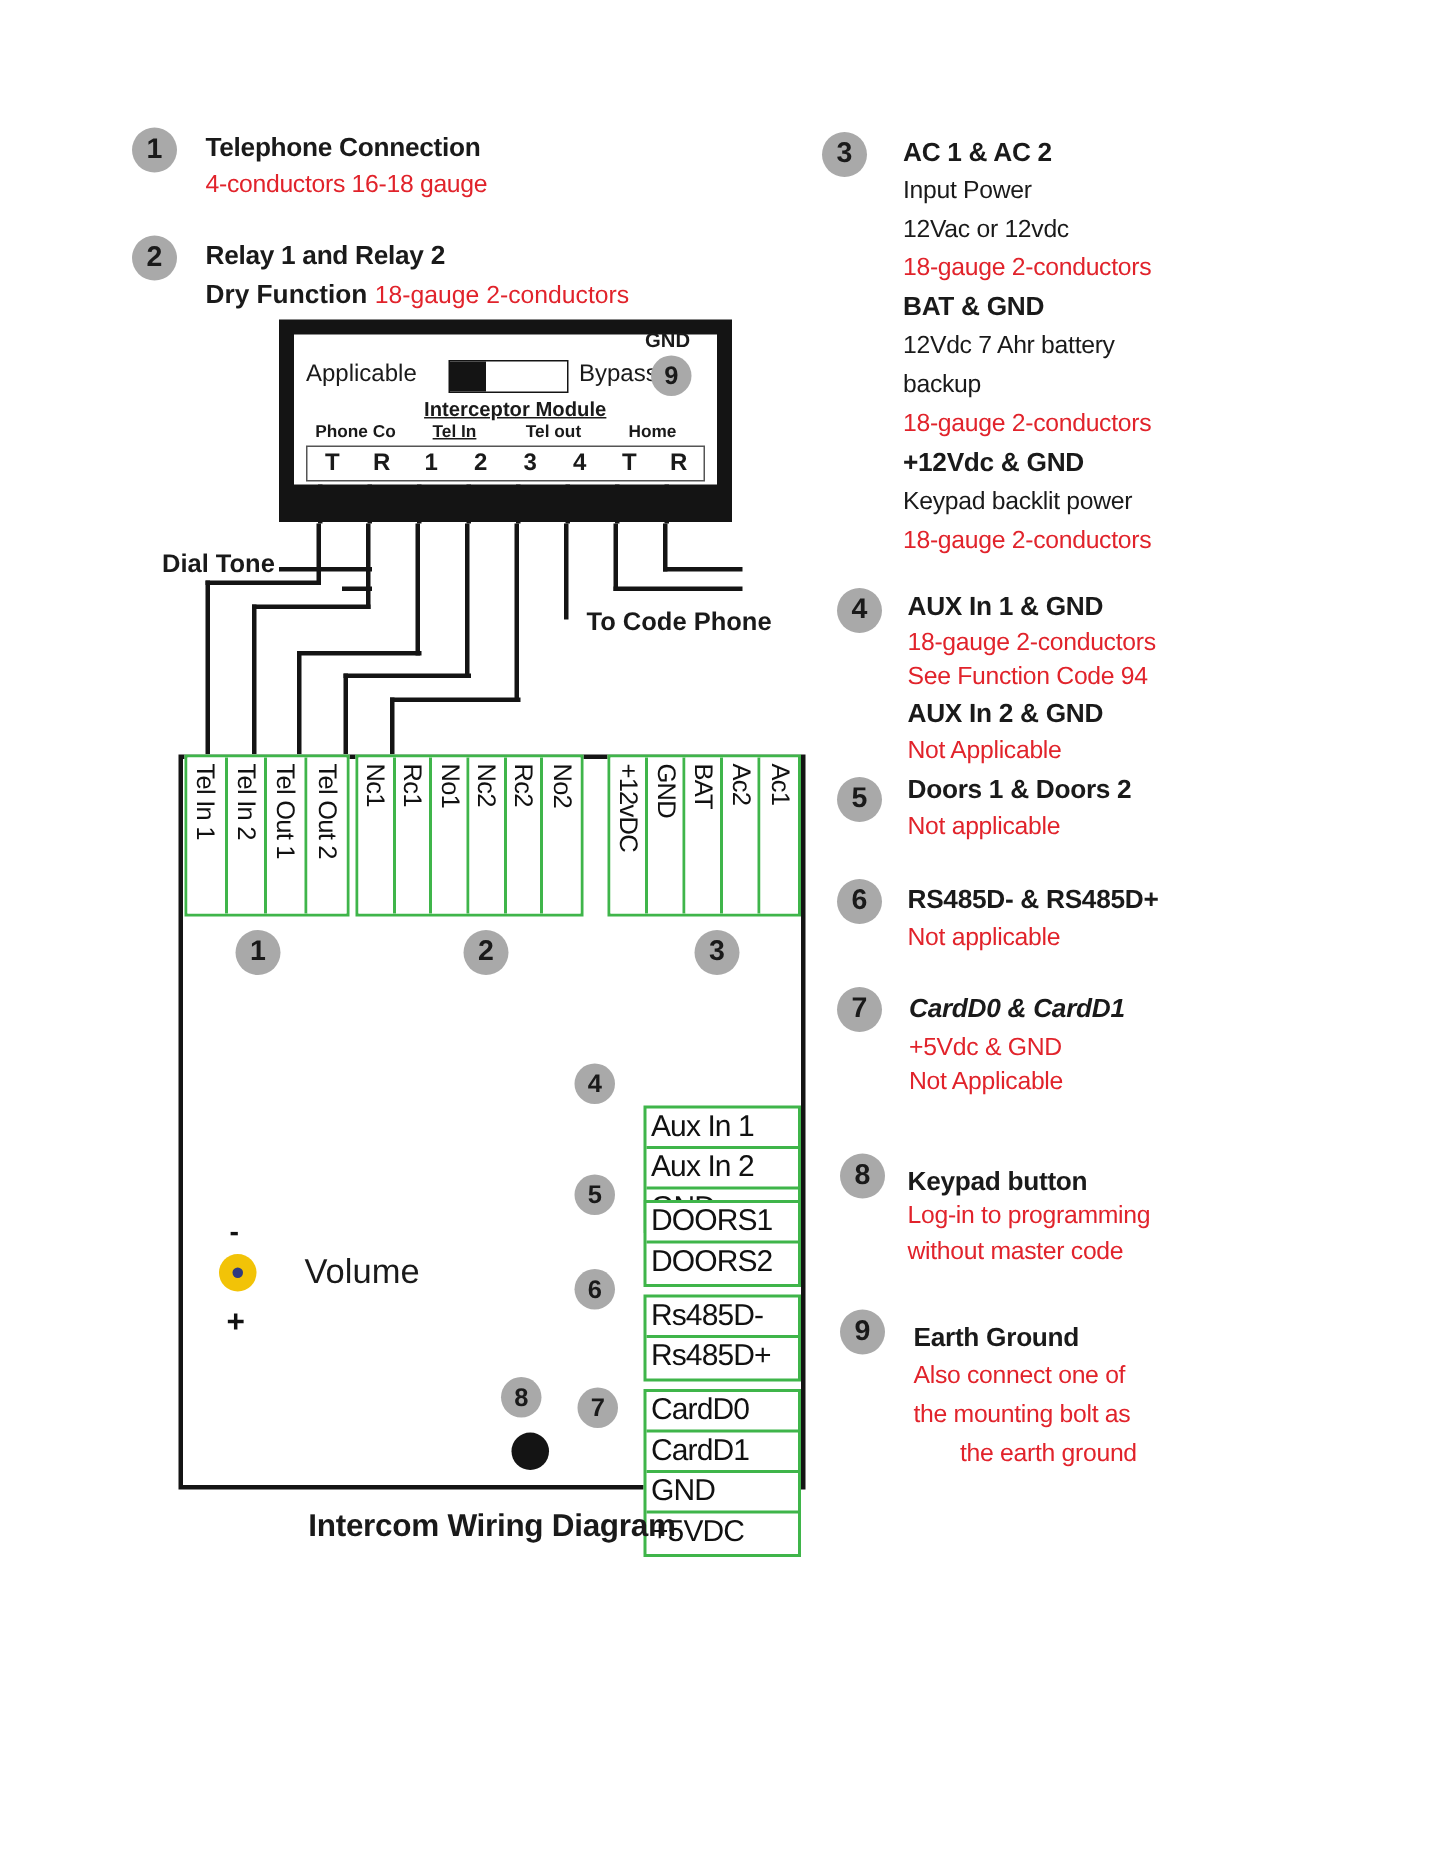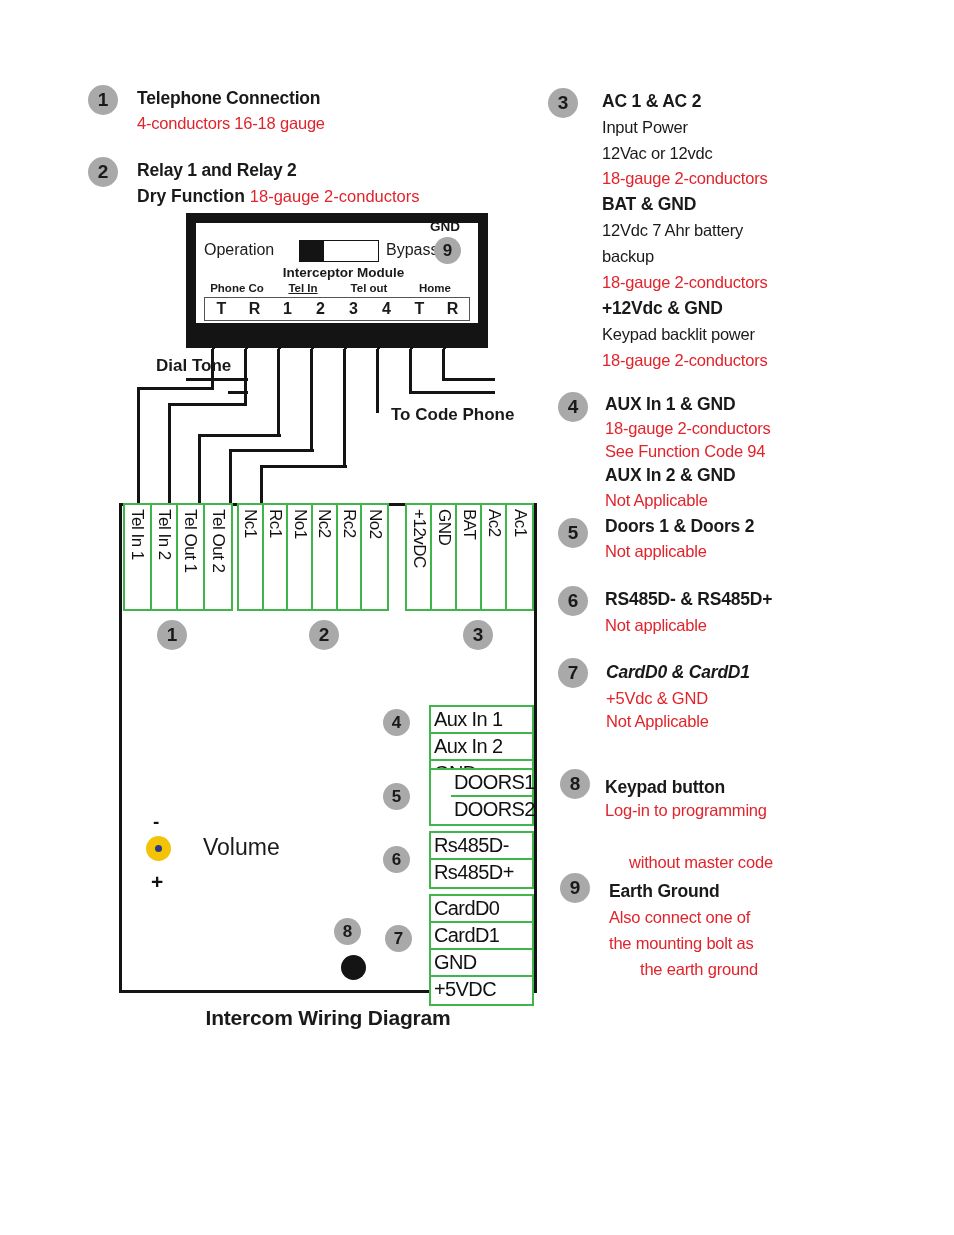--- a/index.html
+++ b/index.html
@@ -47,21 +47,21 @@
   .icp-label{
     position:absolute;font:16px/18px "Liberation Sans",sans-serif;color:#1a1a1a;
   }
   #icp-switch{
     position:absolute;left:103px;top:17px;width:80px;height:22px;
     border:1.6px solid #141414;background:#ffffff;box-sizing:border-box;
   }
   #icp-switch-knob{position:absolute;left:0;top:0;width:24px;height:100%;background:#141414;}
   #icp-modname{
     position:absolute;left:60px;top:42px;width:175px;text-align:center;
-    font:bold 13.5px/15px "Liberation Sans",sans-serif;color:#1a1a1a;
+    font:bold 13.5px/15px "Liberation Sans",sans-serif;color:#1a1a1a;text-decoration:underline;
   }
   .icp-grp{
     position:absolute;top:59px;font:bold 11.5px/13px "Liberation Sans",sans-serif;
     color:#1a1a1a;text-align:center;
   }
   #icp-termrow{
     position:absolute;left:8px;top:74px;width:266px;height:24px;
     border:1.3px solid #555;box-sizing:border-box;display:flex;background:#fff;
   }
   #icp-termrow .tcell{
@@ -91,21 +91,21 @@
   .vterm:last-child{border-right:none;}
   .vterm span{
     position:absolute;left:50%;top:4px;
     transform-origin:0 0;transform:rotate(90deg) translate(0,-50%);
     font:17px/17px "Liberation Sans",sans-serif;color:#111;white-space:nowrap;
     letter-spacing:-0.5px;
   }
 
   
   .hgroup{
-    position:absolute;border:2.6px solid #3fb54a;box-sizing:border-box;background:#fff;
+    position:absolute;border:2.6px solid #3fb54a;box-sizing:border-box;background:#fff;margin-top:32px;
   }
   .hterm{
     border-bottom:2.6px solid #3fb54a;box-sizing:border-box;
     font:20px/25px "Liberation Sans",sans-serif;color:#111;
     padding-left:3px;letter-spacing:-0.6px;white-space:nowrap;height:27px;
   }
   .hterm:last-child{border-bottom:none;}
 
   
   #vol-knob{
@@ -122,22 +122,22 @@
 
   #black-button{
     position:absolute;left:341px;top:955px;width:25px;height:25px;border-radius:50%;
     background:#141414;
   }
 
   
   .wire{position:absolute;background:#141414;}
 
   #dial-tone{
-    position:absolute;left:108px;top:356px;
-    font:bold 17px/20px "Liberation Sans",sans-serif;color:#1a1a1a;margin-left:48px;
+    position:absolute;left:108px;top:366px;
+    font:bold 17px/20px "Liberation Sans",sans-serif;color:#1a1a1a;
   }
   #home-phone{
     position:absolute;left:391px;top:405px;
     font:bold 17px/20px "Liberation Sans",sans-serif;color:#1a1a1a;
   }
   #caption{
     position:absolute;left:119px;top:1005px;width:418px;text-align:center;
     font:bold 21px/26px "Liberation Sans",sans-serif;color:#1a1a1a;letter-spacing:-0.2px;
   }
 </style>
@@ -147,21 +147,21 @@
 <div class="badge" style="left:88px;top:85px;">1</div>
 <div class="abs lg-title" style="left:137px;top:88px;">Telephone Connection</div>
 <div class="abs lg-red" style="left:137px;top:113px;">4-conductors 16-18 gauge</div>
 
 <div class="badge" style="left:88px;top:157px;">2</div>
 <div class="abs lg-title" style="left:137px;top:160px;">Relay 1 and Relay 2</div>
 <div class="abs lg-mixed" style="left:137px;top:186px;"><span>Dry Function</span> <span class="tail">18-gauge 2-conductors</span></div>
 
 <div id="interceptor">
   <div id="interceptor-inner">
-    <div class="icp-label" style="left:8px;top:18px;">Operation</div>
+    <div class="icp-label" style="left:8px;top:18px;">Applicable</div>
     <div id="icp-switch">
       <div id="icp-switch-knob"></div>
     </div>
     <div class="icp-label" style="left:190px;top:18px;">Bypass</div>
     <div id="icp-modname">Interceptor Module</div>
 
     <div class="icp-grp" style="left:8px;width:66px;">Phone Co</div>
     <div class="icp-grp" style="left:74px;width:66px;text-decoration:underline;">Tel In</div>
     <div class="icp-grp" style="left:140px;width:66px;">Tel out</div>
     <div class="icp-grp" style="left:206px;width:66px;">Home</div>
@@ -281,21 +281,21 @@
 </div>
 <div class="badge" style="left:463px;top:620px;">3</div>
 
 <div class="hgroup" style="left:429px;top:705px;width:105px;height:85px;">
   <div class="hterm">Aux In 1</div>
   <div class="hterm">Aux In 2</div>
   <div class="hterm">GND</div>
 </div>
 <div class="badge sm" style="left:383px;top:709px;">4</div>
 
-<div class="hgroup" style="left:429px;top:768px;width:105px;height:58px;padding-left:20px;">
+<div class="hgroup" style="left:429px;top:768px;width:105px;height:58px;">
   <div class="hterm">DOORS1</div>
   <div class="hterm">DOORS2</div>
 </div>
 <div class="badge sm" style="left:383px;top:783px;">5</div>
 
 <div class="hgroup" style="left:429px;top:831px;width:105px;height:58px;">
   <div class="hterm">Rs485D-</div>
   <div class="hterm">Rs485D+</div>
 </div>
 <div class="badge sm" style="left:383px;top:846px;">6</div>
@@ -347,19 +347,19 @@
 <div class="abs lg-red" style="left:605px;top:615px;">Not applicable</div>
 
 <div class="badge" style="left:558px;top:658px;">7</div>
 <div class="abs lg-title" style="left:606px;top:662px;font-style:italic;">CardD0 &amp; CardD1</div>
 <div class="abs lg-red" style="left:606px;top:688px;">+5Vdc &amp; GND</div>
 <div class="abs lg-red" style="left:606px;top:711px;">Not Applicable</div>
 
 <div class="badge" style="left:560px;top:769px;">8</div>
 <div class="abs lg-title" style="left:605px;top:777px;">Keypad button</div>
 <div class="abs lg-red" style="left:605px;top:800px;">Log-in to programming</div>
-<div class="abs lg-red" style="left:605px;top:852px;margin-left:24px;">without master code</div>
+<div class="abs lg-red" style="left:605px;top:824px;">without master code</div>
 
 <div class="badge" style="left:560px;top:873px;">9</div>
 <div class="abs lg-title" style="left:609px;top:881px;">Earth Ground</div>
 <div class="abs lg-red" style="left:609px;top:907px;">Also connect one of</div>
 <div class="abs lg-red" style="left:609px;top:933px;">the mounting bolt as</div>
 <div class="abs lg-red" style="left:640px;top:959px;">the earth ground</div>
 
 </body></html>

